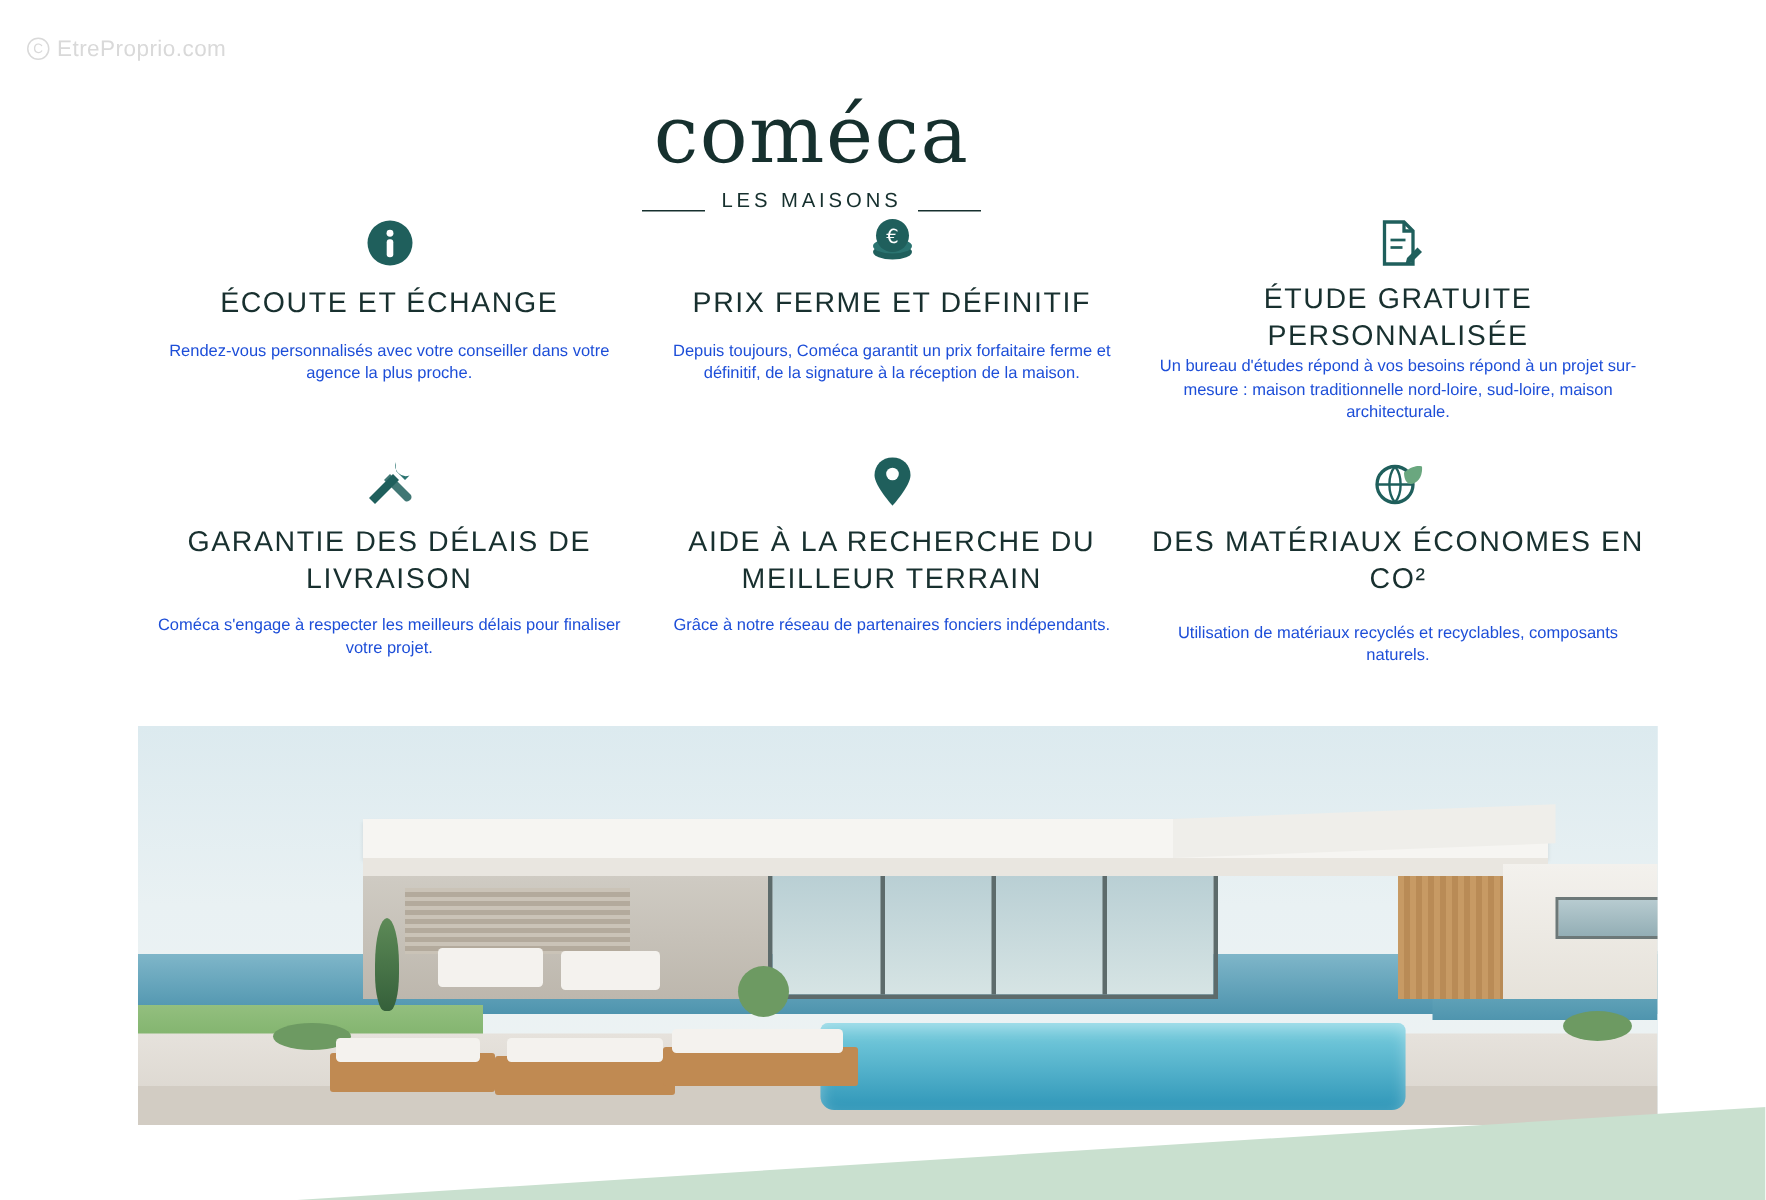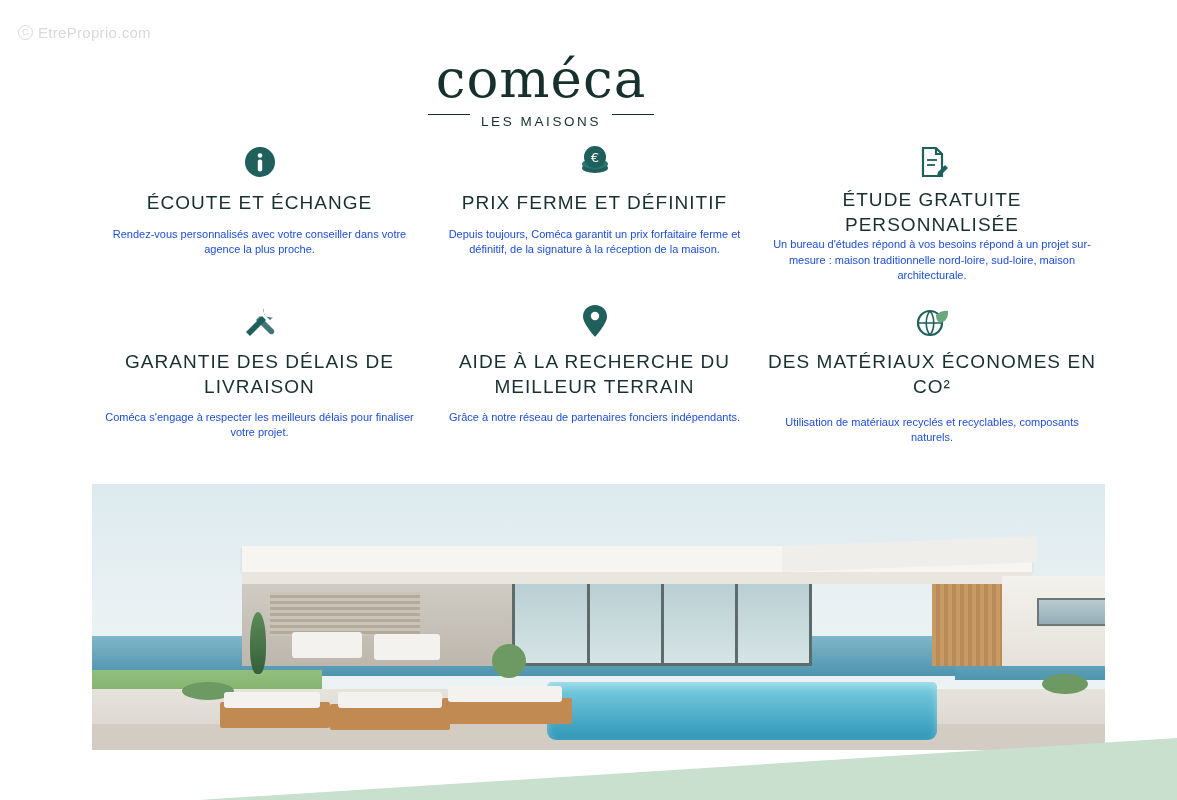--- a/index.html
+++ b/index.html
@@ -36,37 +36,37 @@
     border: 1.3px solid #d9d9d9;
     border-radius: 50%;
     font-size: 9px;
     line-height: 12px;
     text-align: center;
   }
 
   
   .logo-block {
     position: absolute;
-    top: 52px;
+    top: 64px;
     left: 0;
     width: 1082px;
     text-align: center;
   }
   .logo-word {
     font-family: "DejaVu Serif", serif;
     font-size: 53px;
     letter-spacing: 1px;
     color: #16302e;
     line-height: 1;
     font-weight: 400;
   }
   .logo-sub {
     margin-top: 9px;
     display: flex;
-    align-items: flex-start;
+    align-items: flex-end;
     justify-content: center;
     gap: 11px;
     color: #16302e;
   }
   .logo-sub .line {
     width: 42px;
     height: 1px;
     background: #16302e;
   }
   .logo-sub .txt {

